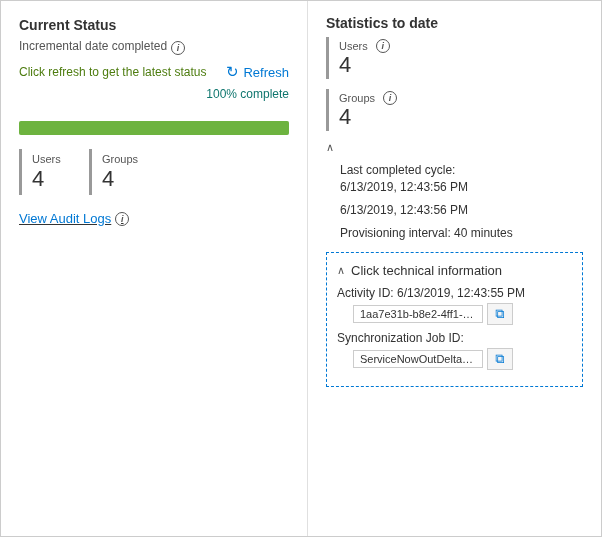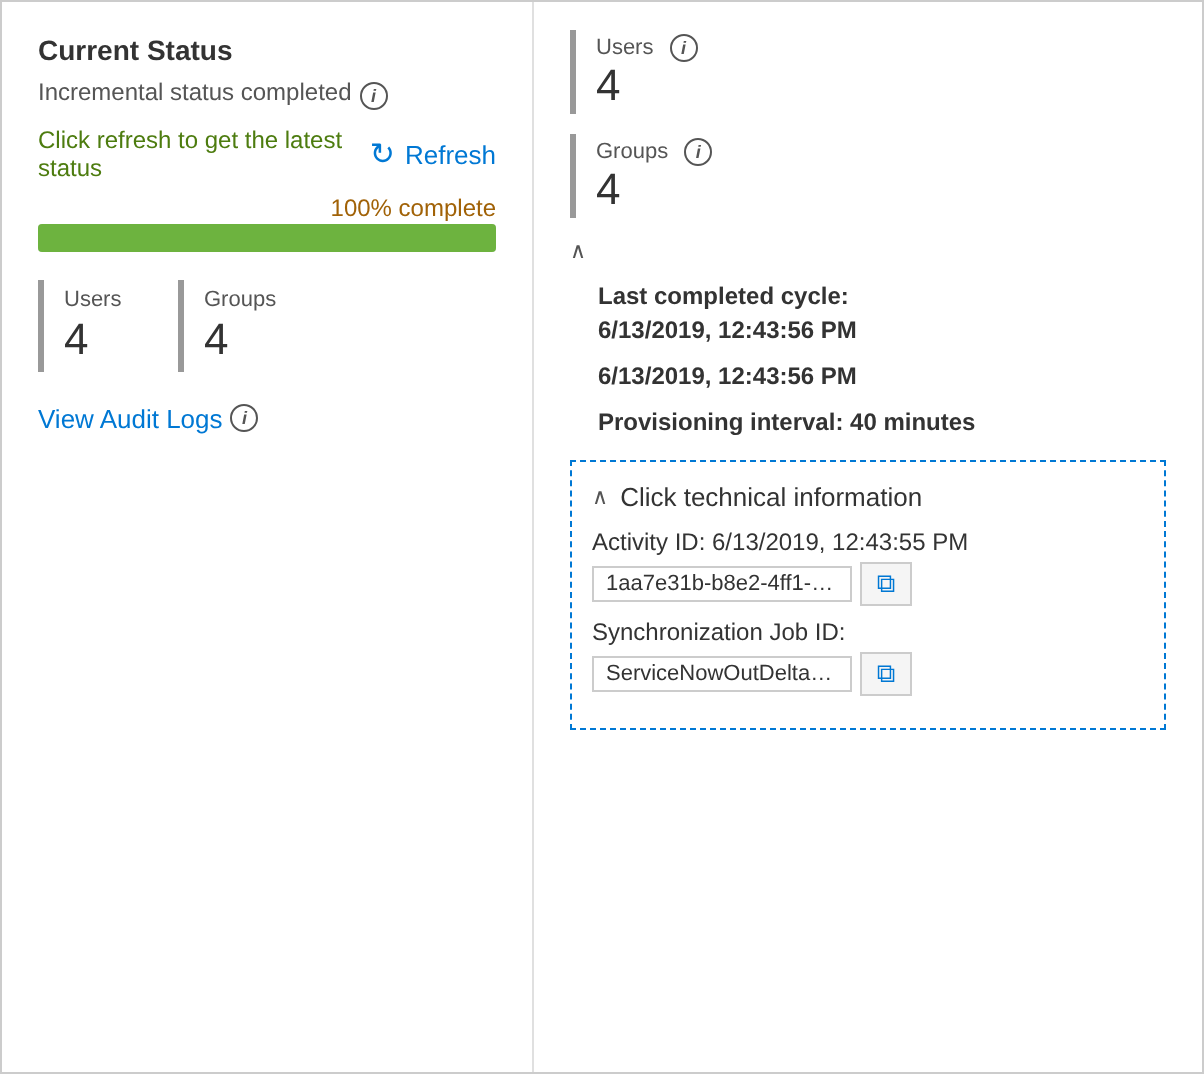--- a/index.html
+++ b/index.html
@@ -12,21 +12,21 @@
       height: 537px;
       overflow: hidden;
     }
     .container {
       display: flex;
       width: 602px;
       height: 537px;
       border: 1px solid #ccc;
     }
     .left-panel {
-      width: 266px;
+      width: 307px;
       padding: 16px 18px;
       border-right: 1px solid #e0e0e0;
       flex-shrink: 0;
     }
     .right-panel {
       flex: 1;
       padding: 14px 18px;
     }
     .section-title {
       font-size: 14px;
@@ -59,22 +59,22 @@
       background: none;
       border: none;
       padding: 0;
     }
     .refresh-icon {
       font-size: 15px;
     }
     .progress-label {
       text-align: right;
       font-size: 12px;
-      color: #a16207;
-      margin-bottom: 1px;
+      color: #0f766e;
+      margin-bottom: 20px;
     }
     .progress-bar-bg {
       width: 100%;
       height: 14px;
       background: #e0e0e0;
       border-radius: 2px;
       margin-bottom: 14px;
     }
     .progress-bar-fill {
       height: 100%;
@@ -167,21 +167,20 @@
       font-size: 11px;
       color: #555;
     }
     .details-content {
       padding-left: 14px;
     }
     .detail-row {
       margin-bottom: 6px;
       font-size: 12px;
       color: #333;
-      font-weight: bold;
     }
     .detail-row span {
       display: block;
       line-height: 1.4;
     }
     .tech-section {
       border: 1px dashed #0078d4;
       padding: 10px;
       margin-top: 6px;
     }
@@ -199,20 +198,21 @@
       color: #333;
     }
     .activity-row {
       margin-bottom: 6px;
     }
     .copy-field {
       display: flex;
       align-items: center;
       gap: 4px;
       margin-top: 3px;
+      margin-left: 16px;
     }
     .copy-input {
       border: 1px solid #ccc;
       padding: 2px 6px;
       font-size: 11px;
       color: #333;
       background: #fff;
       width: 130px;
       white-space: nowrap;
       overflow: hidden;
@@ -233,21 +233,21 @@
   </style>
 </head>
 <body>
 
 <div class="container">
 
   <div class="left-panel">
     <div class="section-title">Current Status</div>
     <div class="refresh-row">
       <div style="display:flex;align-items:center;">
-        <span class="subtitle">Incremental status completed</span>
+        <span class="subtitle">Incremental date completed</span>
         <span class="info-icon">i</span>
       </div>
     </div>
     <div class="refresh-row">
       <span class="click-refresh-text">Click refresh to get the latest status</span>
       <button class="refresh-btn">
         <span class="refresh-icon">↻</span>
         <span>Refresh</span>
       </button>
     </div>
@@ -258,29 +258,30 @@
     <div class="stats-row">
       <div class="stat-box">
         <div class="stat-label">Users</div>
         <div class="stat-value">4</div>
       </div>
       <div class="stat-box">
         <div class="stat-label">Groups</div>
         <div class="stat-value">4</div>
       </div>
     </div>
-    <div style="display:flex;align-items:flex-start;">
+    <div style="display:flex;align-items:flex-end;text-decoration:underline;">
       <a class="audit-link">
         <span>View Audit Logs</span>
       </a>
       <span class="info-icon">i</span>
     </div>
   </div>
 
   <div class="right-panel">
+    <div class="section-title">Statistics to date</div>
 
     <div class="stats-section">
       <div class="stat-item">
         <div class="stat-item-box">
           <div style="display:flex;align-items:center;gap:4px;">
             <div class="stat-item-label">Users</div>
             <span class="info-icon">i</span>
           </div>
           <div class="stat-item-value">4</div>
         </div>

